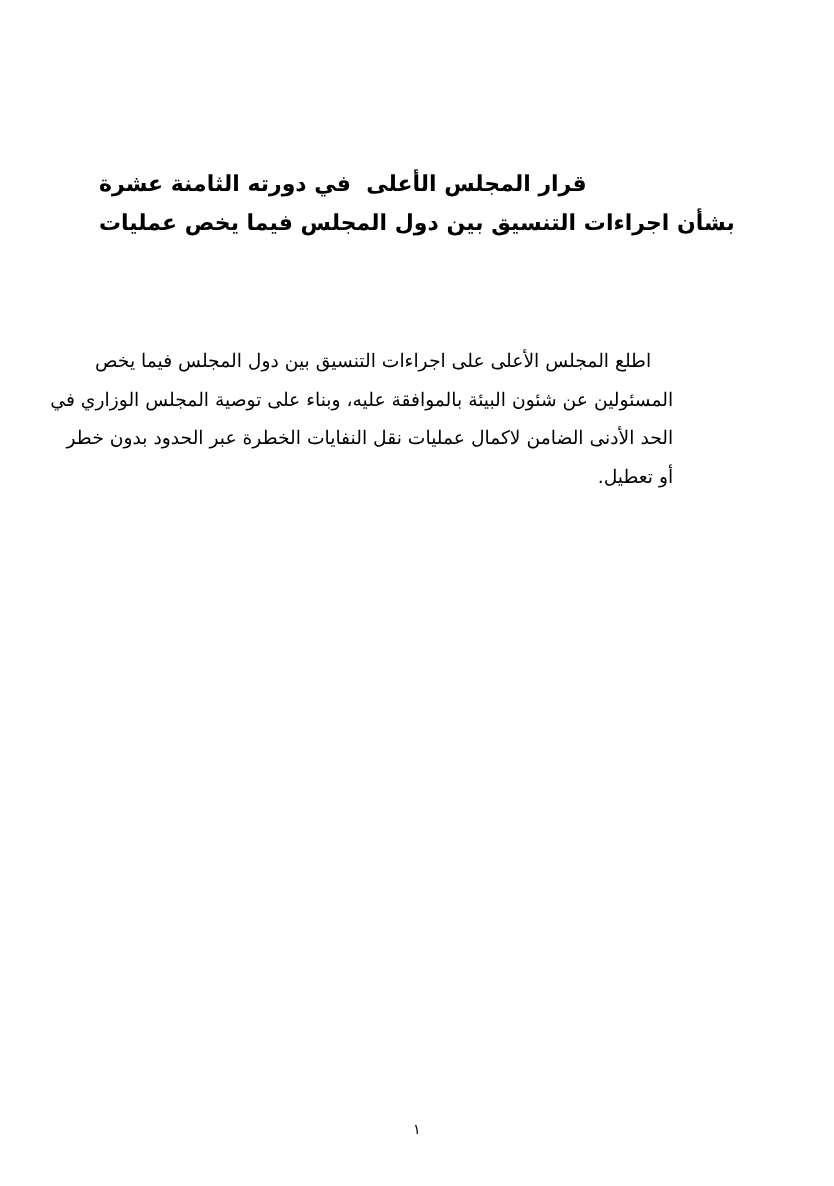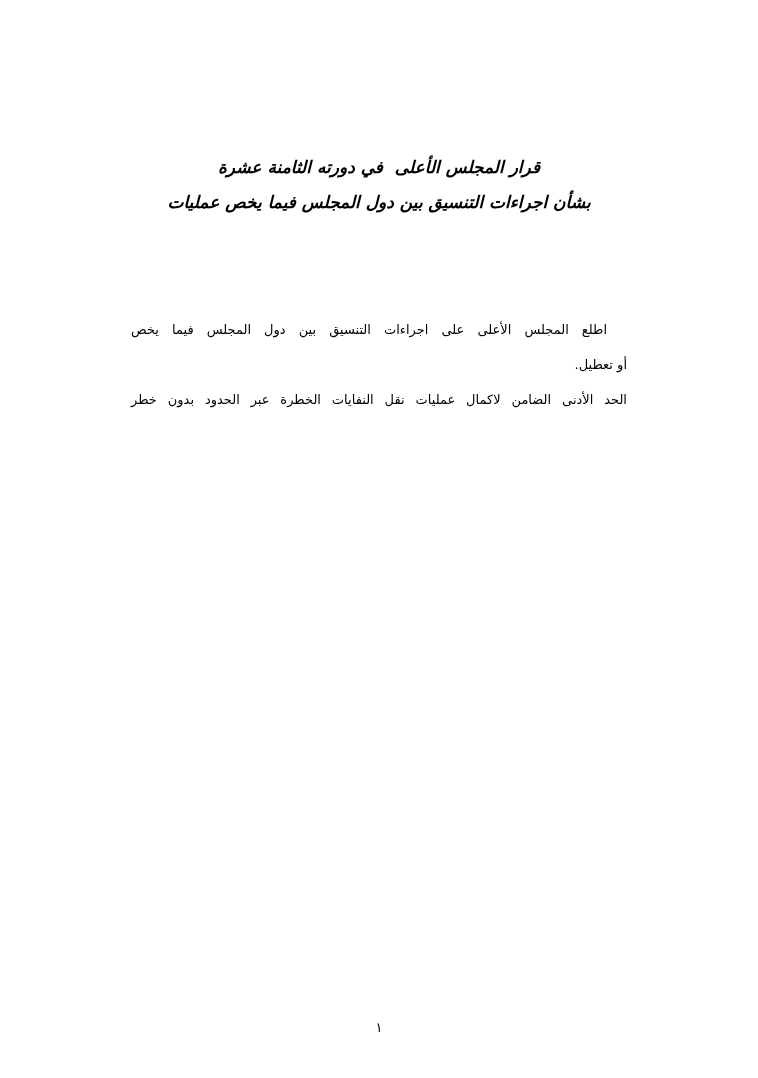--- a/index.html
+++ b/index.html
@@ -15,36 +15,35 @@
     color: #000000;
     font-family: "DejaVu Sans", sans-serif;
     direction: rtl;
     overflow: hidden;
   }
   .title-block {
     position: absolute;
     top: 150px;
     left: 90px;
     right: 90px;
-    text-align: center;
+    text-align: left;
     font-weight: bold;
-    font-size: 17px;
+    font-size: 20px;
     line-height: 35px;
     letter-spacing: 0.5px;
-    font-style: italic;
   }
   .title-line {
     white-space: pre-wrap;
   }
   .body-block {
     position: absolute;
     top: 312px;
-    right: 131px;
+    right: 146px;
     width: 496px;
-    font-size: 13px;
+    font-size: 17px;
     line-height: 35px;
   }
   .para-line {
     text-align: justify;
     text-align-last: justify;
     white-space: nowrap;
   }
   .para-line.first {
     padding-right: 20px;
   }
@@ -67,19 +66,20 @@
 
 <div class="page">
 
   <div class="title-block">
     <div class="title-line">قرار المجلس الأعلى  في دورته الثامنة عشرة</div>
     <div class="title-line">بشأن اجراءات التنسيق بين دول المجلس فيما يخص عمليات</div>
   </div>
 
   <div class="body-block">
     <div class="para-line first">اطلع المجلس الأعلى على اجراءات التنسيق بين دول المجلس فيما يخص</div>
+    <div class="para-line">المسئولين عن شئون البيئة بالموافقة عليه، وبناء على توصية المجلس الوزاري في</div>
+    <div class="para-line">الحد الأدنى الضامن لاكمال عمليات نقل النفايات الخطرة عبر الحدود بدون خطر</div>
     <div class="para-line last">أو تعطيل.</div>
-    <div class="para-line">الحد الأدنى الضامن لاكمال عمليات نقل النفايات الخطرة عبر الحدود بدون خطر</div>
   </div>
 
   <div class="page-number">١</div>
 
 </div>
 
 </body></html>

